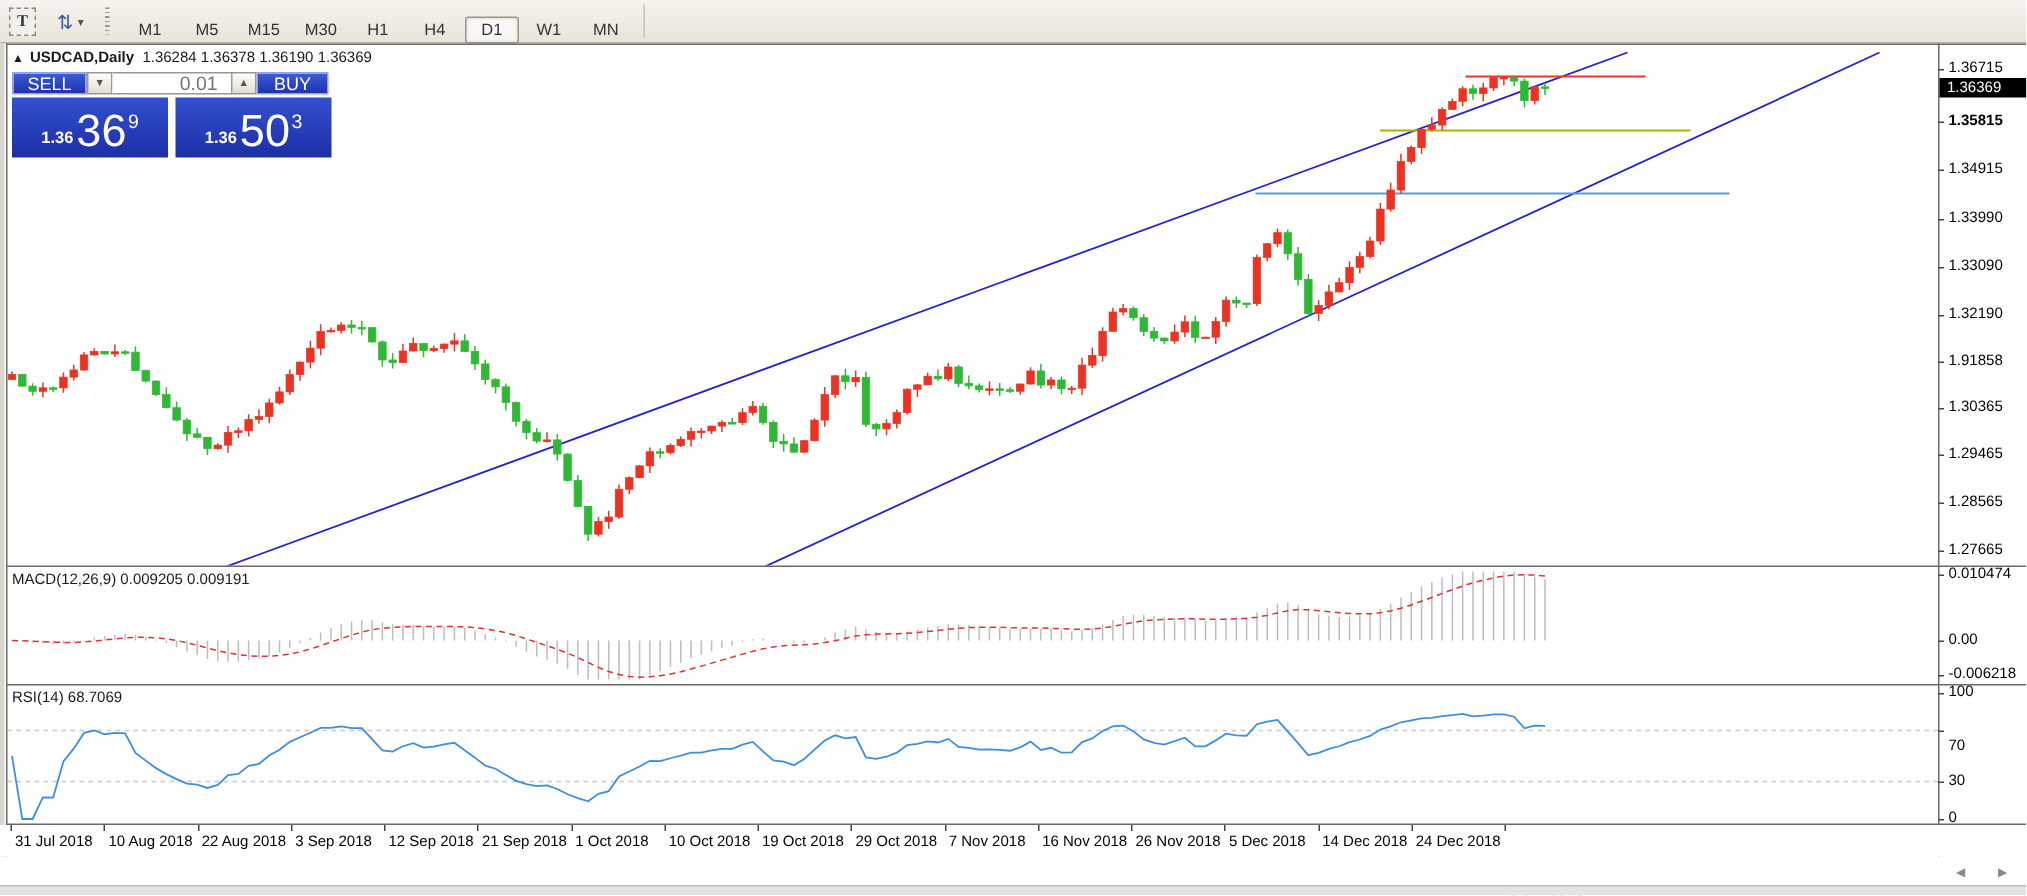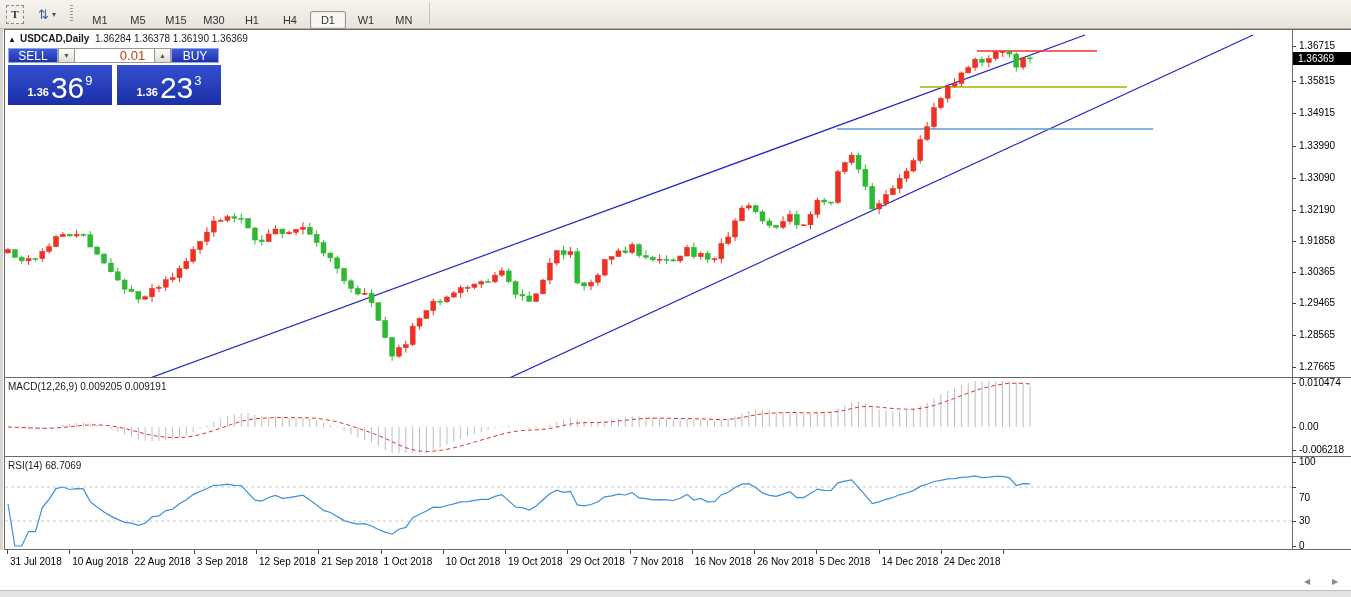--- a/index.html
+++ b/index.html
@@ -41,21 +41,21 @@
   .trade-row1{display:flex;height:15px;}
   .btn-blue{background:linear-gradient(#3d5bd8,#1e33ae);border:1px solid #8fa2ea;color:#fff;
             font:12px "Liberation Sans",sans-serif;display:flex;align-items:center;justify-content:center;
             box-sizing:border-box;}
   .sell-btn{width:50px;}
   .buy-btn{width:48px;}
   .spin{width:17px;background:linear-gradient(#fdfdfb,#e0ddd4);border:1px solid #9a978e;
         display:flex;align-items:center;justify-content:center;font-size:7px;color:#555;box-sizing:border-box;}
   .vol-box{width:79px;background:#fff;border:1px solid #9a978e;border-left:none;border-right:none;
            display:flex;align-items:center;justify-content:center;
-           font:13px "Liberation Sans",sans-serif;color:#c2410c;box-sizing:border-box;padding-left:36px;}
+           font:13px "Liberation Sans",sans-serif;color:#737373;box-sizing:border-box;padding-left:36px;}
   .trade-row2{display:flex;margin-top:2px;height:40px;}
   .price-box{background:linear-gradient(#3350cf,#1c2fa6);color:#fff;width:104px;display:flex;
              align-items:flex-end;justify-content:center;padding-bottom:3px;box-sizing:border-box;}
   .price-box .pre{font:bold 11px "Liberation Sans",sans-serif;margin:0 2px 4px 0;}
   .price-box .big{font:30px "Liberation Sans",sans-serif;line-height:28px;}
   .price-box .sup{font:13px "Liberation Sans",sans-serif;margin:0 0 14px 1px;}
   .price-gap{width:5px;}
   
   .date-strip{position:absolute;left:0;top:550px;width:1351px;height:21px;background:#fff;}
   .tabbar{position:absolute;left:0;top:571px;width:1351px;height:19px;background:#efefef;
@@ -582,34 +582,34 @@
     </div>
     <div class="trade-row2">
       <div class="price-box">
         <span class="pre">1.36</span>
         <span class="big">36</span>
         <span class="sup">9</span>
       </div>
       <div class="price-gap"></div>
       <div class="price-box">
         <span class="pre">1.36</span>
-        <span class="big">23</span>
+        <span class="big">50</span>
         <span class="sup">3</span>
       </div>
     </div>
   </div>
 
   <div class="panel-label" style="left:8px;top:381px;">MACD(12,26,9) 0.009205 0.009191</div>
   <div class="panel-label" style="left:8px;top:460px;">RSI(14) 68.7069</div>
 
   <div id="price-axis">
       <div class="tick-h" style="left: 1292px; top: 46px;"></div>
       <div class="axis-label" style="left: 1299px; top: 40px;">1.36715</div>
       <div class="tick-h" style="left: 1292px; top: 81px;"></div>
-      <div class="axis-label" style="left: 1299px; top: 75px;">1.35815</div>
+      <div class="axis-label" style="left: 1299px; top: 75px; font-weight: bold;">1.35815</div>
       <div class="tick-h" style="left: 1292px; top: 113px;"></div>
       <div class="axis-label" style="left: 1299px; top: 107px;">1.34915</div>
       <div class="tick-h" style="left: 1292px; top: 146px;"></div>
       <div class="axis-label" style="left: 1299px; top: 140px;">1.33990</div>
       <div class="tick-h" style="left: 1292px; top: 178px;"></div>
       <div class="axis-label" style="left: 1299px; top: 172px;">1.33090</div>
       <div class="tick-h" style="left: 1292px; top: 210px;"></div>
       <div class="axis-label" style="left: 1299px; top: 204px;">1.32190</div>
       <div class="tick-h" style="left: 1292px; top: 241px;"></div>
       <div class="axis-label" style="left: 1299px; top: 235px;">1.91858</div>

